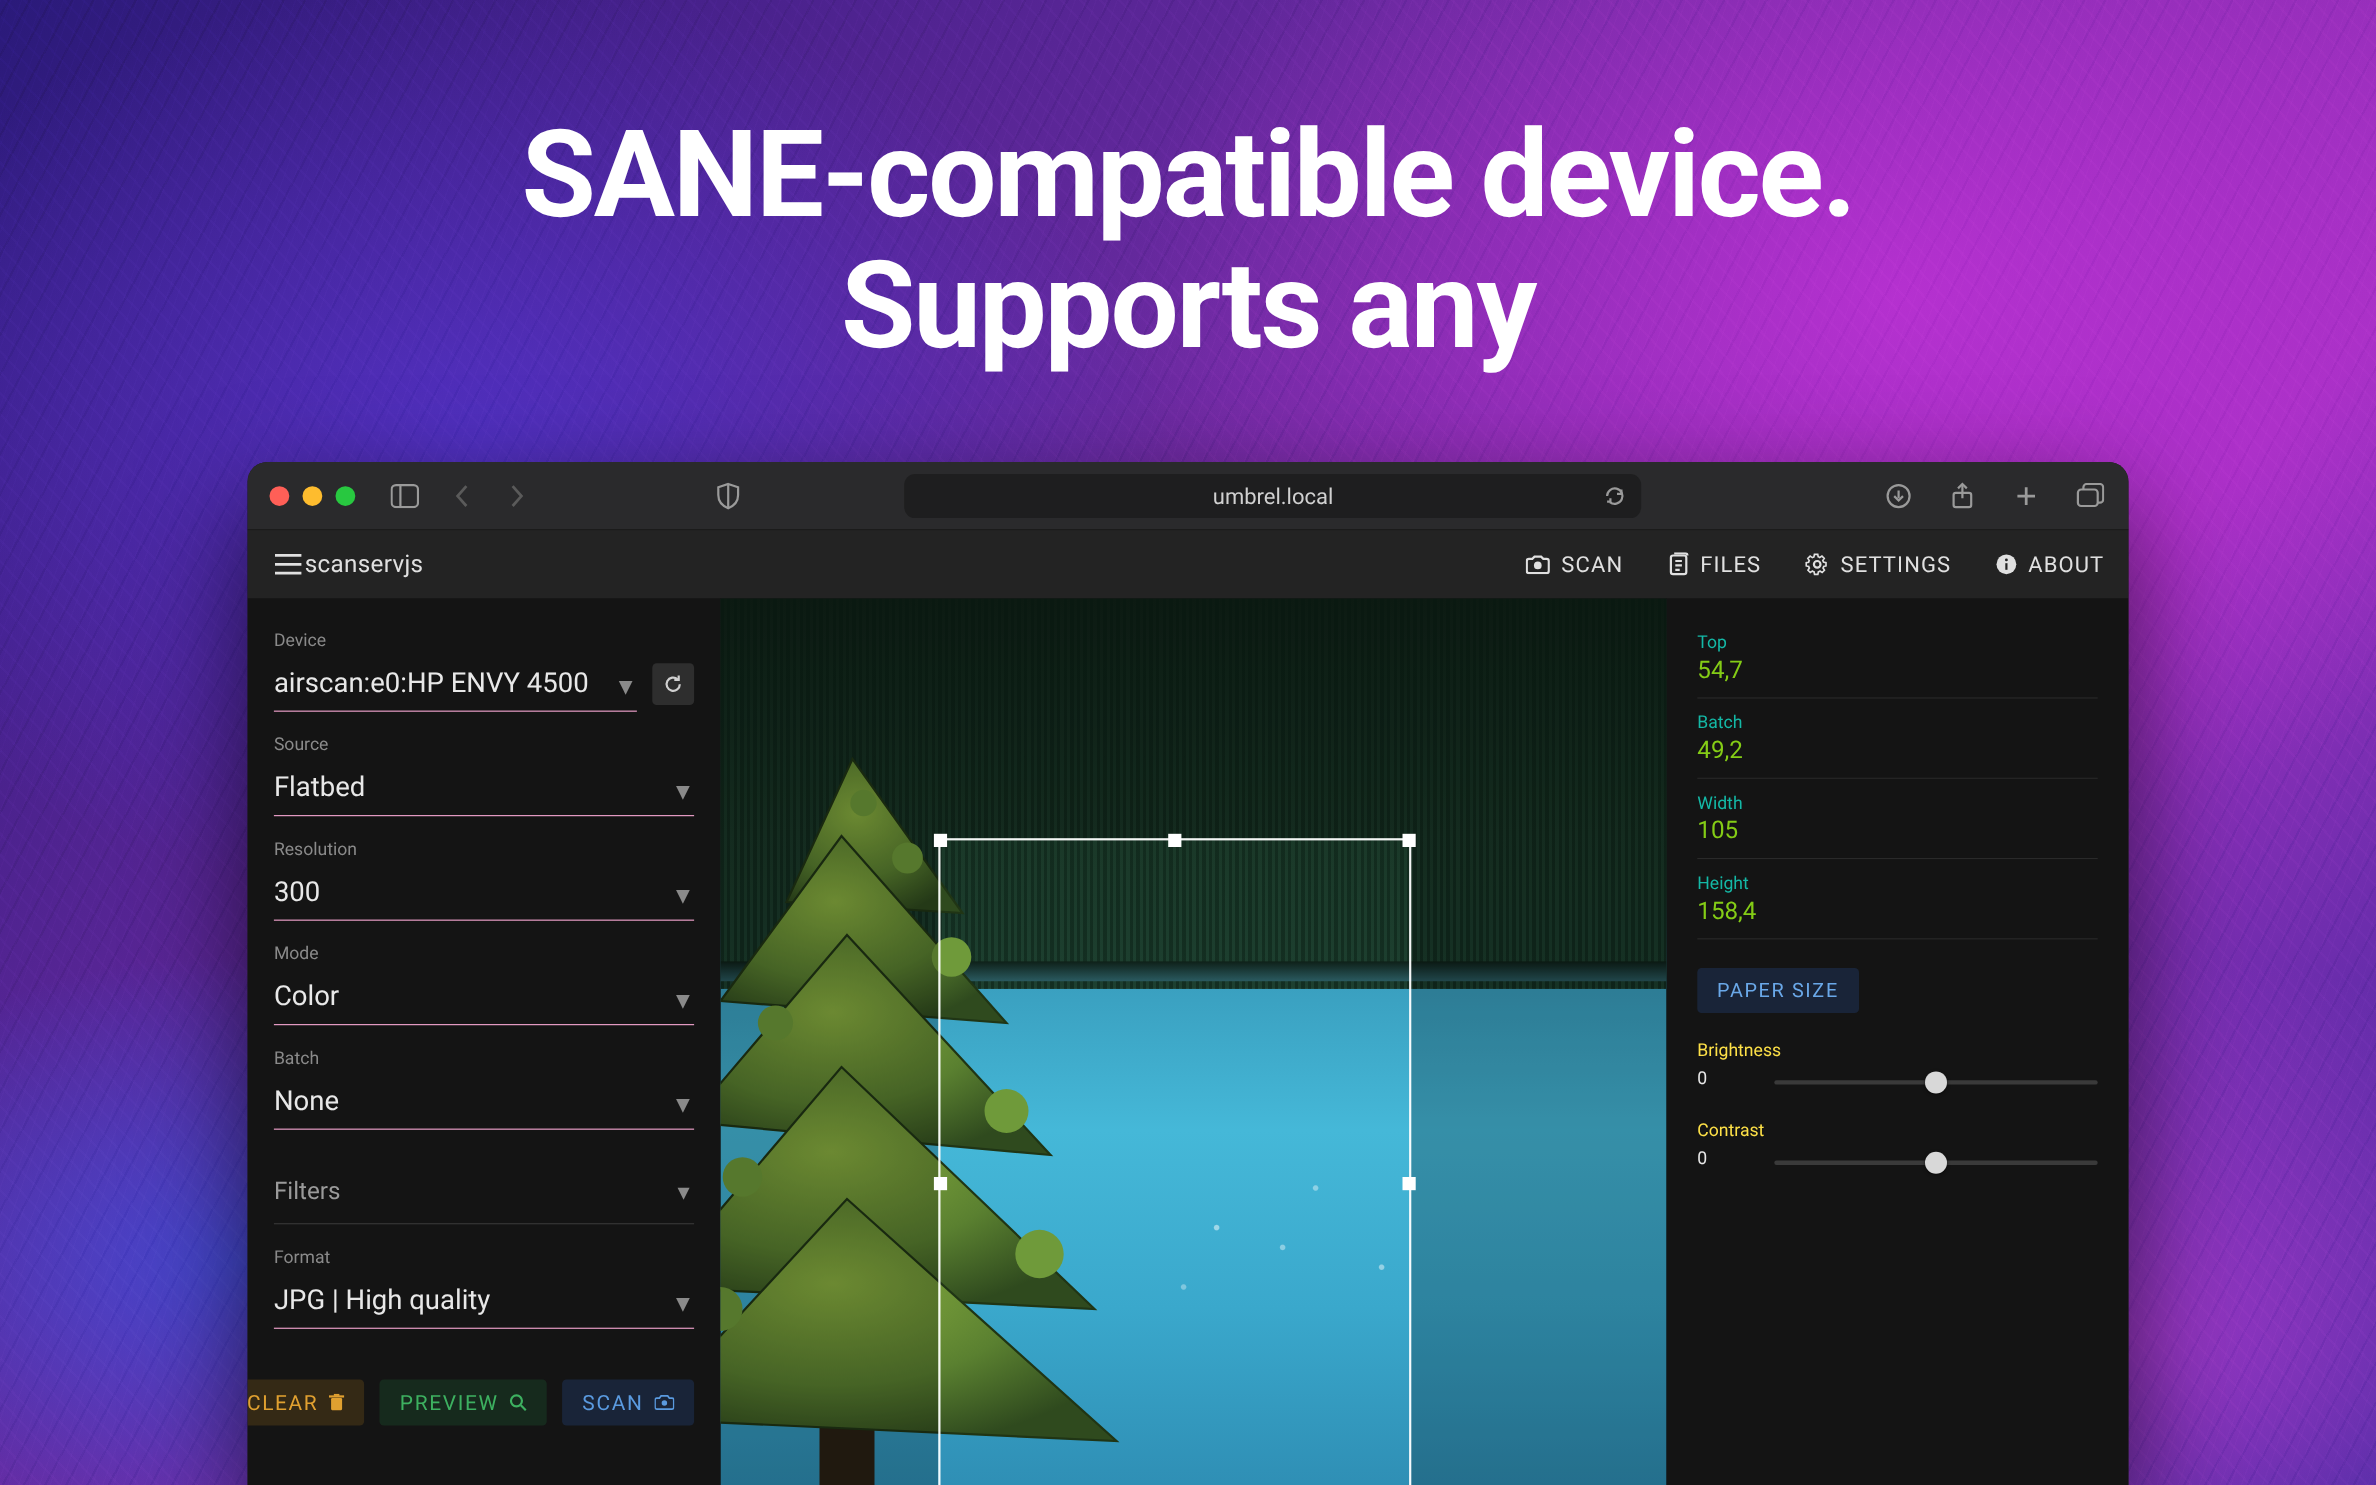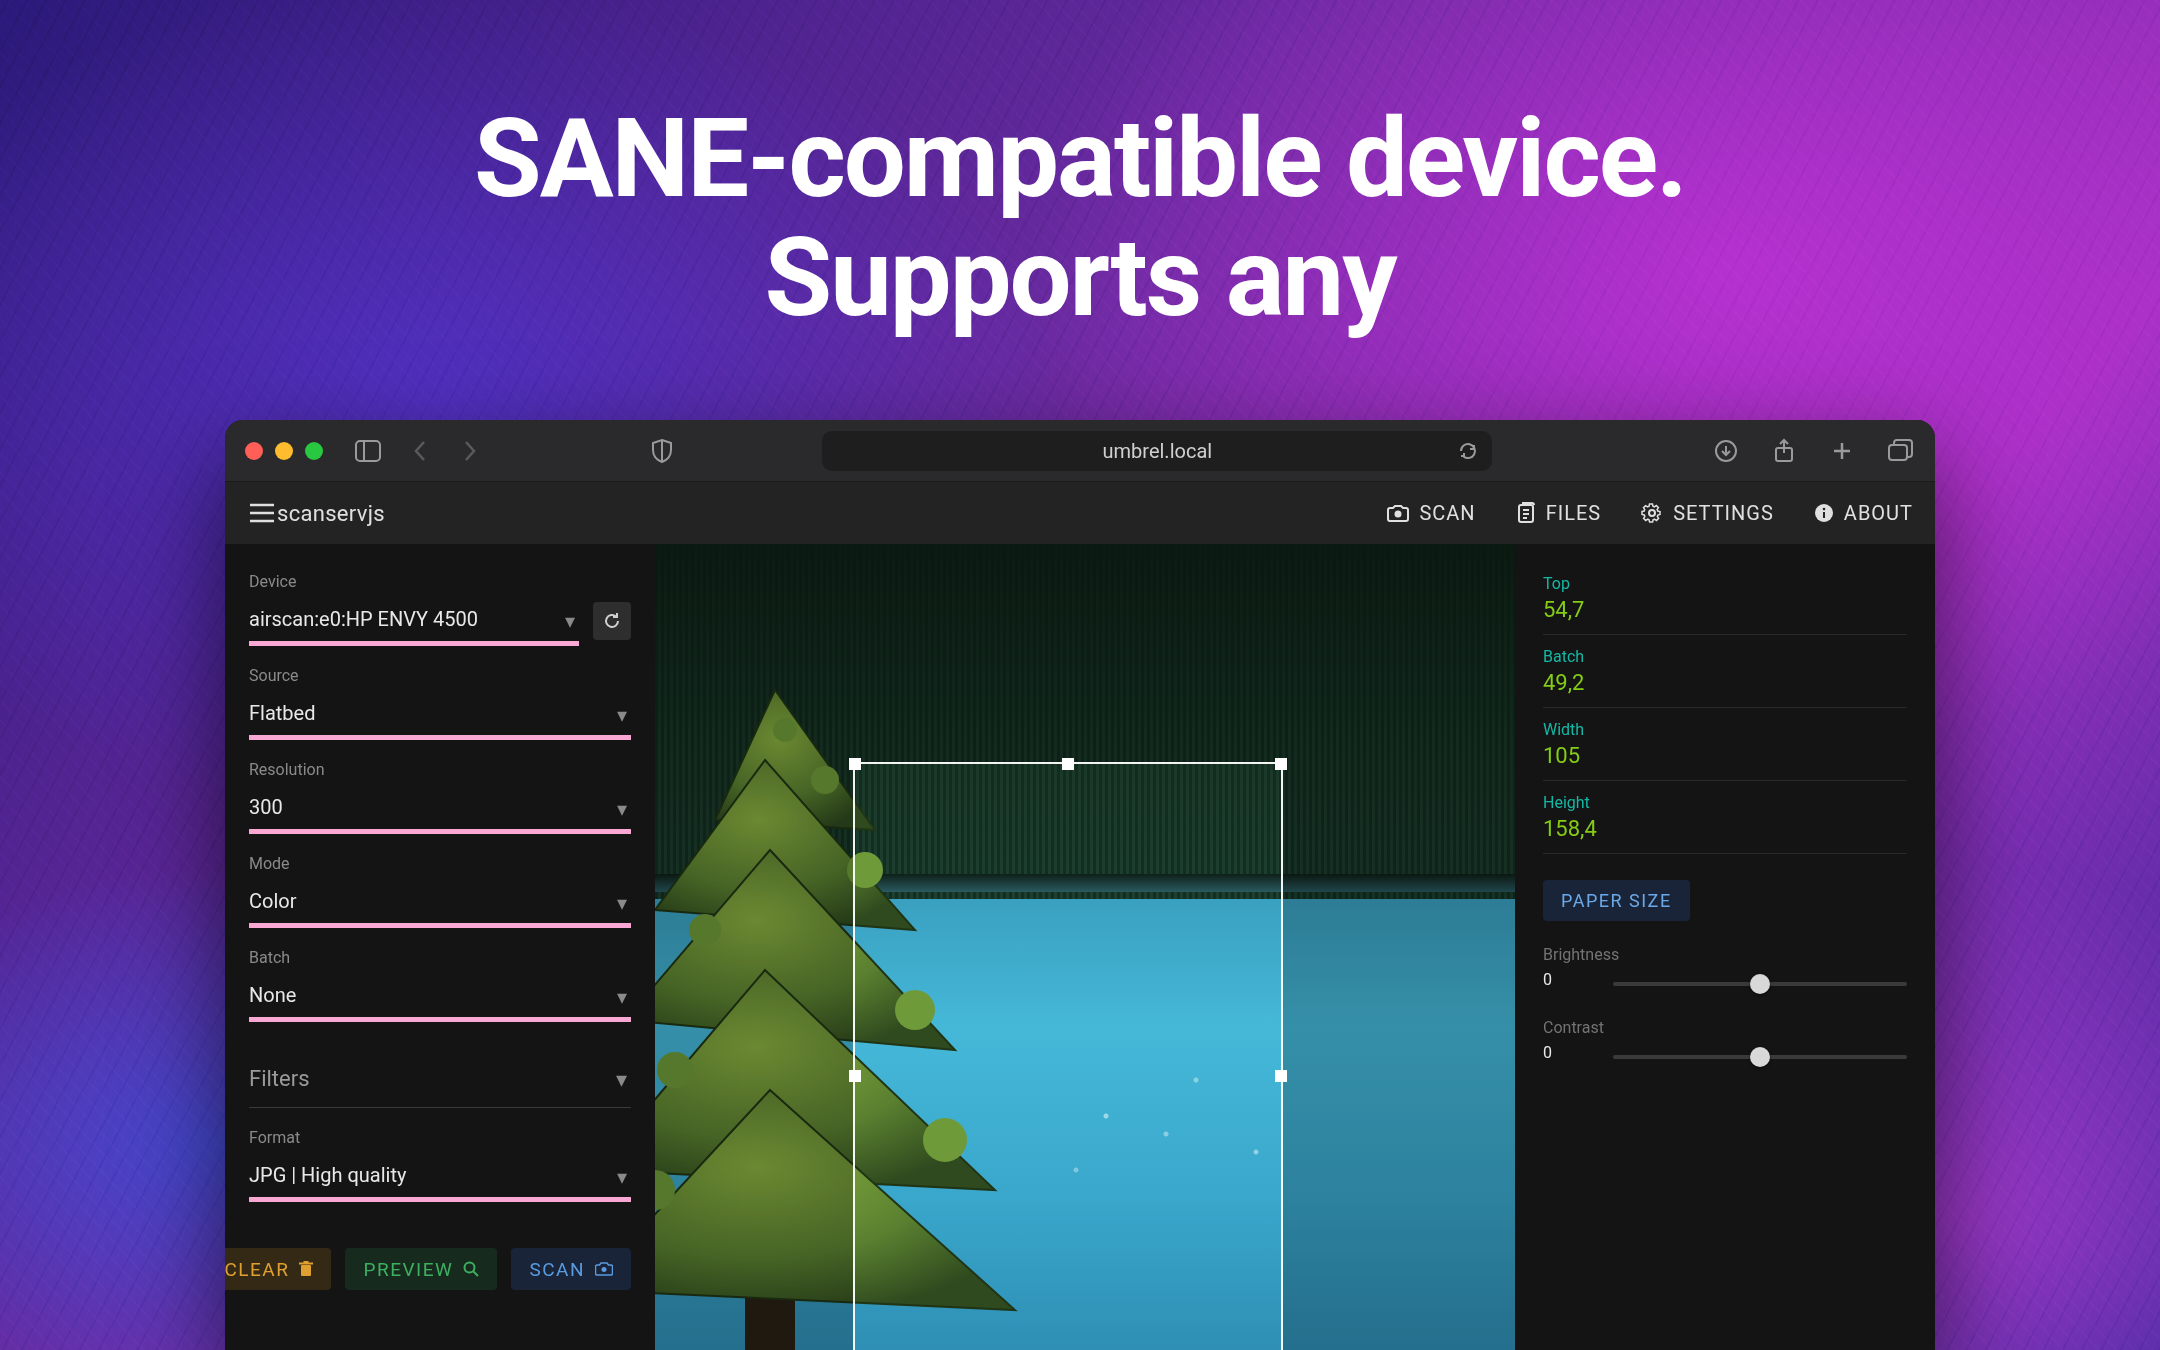--- a/index.html
+++ b/index.html
@@ -110,23 +110,23 @@
     width: 430px;
     padding: 18px 24px 24px 24px;
     color: #e8e8e8;
     display: flex;
     flex-direction: column;
     gap: 10px;
   }
   .field-label { font-size: 16px; color: #8a8a8a; margin-top: 10px; }
   .select {
     position: relative;
-    border-bottom: 5px solid #f9a8d4;
+    border-bottom: 1px solid #f9a8d4;
     padding: 6px 28px 10px 0;
-    font-size: 20px;
+    font-size: 25px;
     color: #e8e8e8;
     cursor: pointer;
   }
   .select .caret {
     position: absolute; right: 4px; top: 50%; transform: translateY(-50%);
     color: #8a8a8a;
   }
   .device-row { display:flex; align-items:flex-end; gap:14px; }
   .device-row .select { flex:1; }
   .refresh-btn {
@@ -210,21 +210,21 @@
   }
   .ro-label { font-size:16px; color:#14b8a6; margin-top:12px; }
   .ro-value { font-size:22px; color:#84cc16; padding: 4px 0 12px 0; border-bottom:1px solid #2a2a2a; }
   .paper-btn {
     display:inline-block; margin-top:26px;
     background: rgba(50,110,220,0.18); color:#6aa8e8;
     padding: 10px 18px; border-radius:4px; font-size:18px; letter-spacing:1.5px;
   }
   .slider-row { margin-top: 24px; }
   .slider-head { display:flex; justify-content:space-between; align-items:flex-end; }
-  .slider-head .lbl { font-size:16px; color:#737373; }
+  .slider-head .lbl { font-size:16px; color:#fde047; }
   .slider {
     margin-top: 10px; position:relative; height: 20px;
   }
   .slider .track {
     position:absolute; left:70px; right:0; top:50%; height:4px; margin-top:-2px;
     background:#3a3a3a; border-radius:2px;
   }
   .slider .thumb {
     position:absolute; top:50%; width:20px; height:20px; margin-top:-10px;
     background:#d8d8d8; border-radius:50%;

